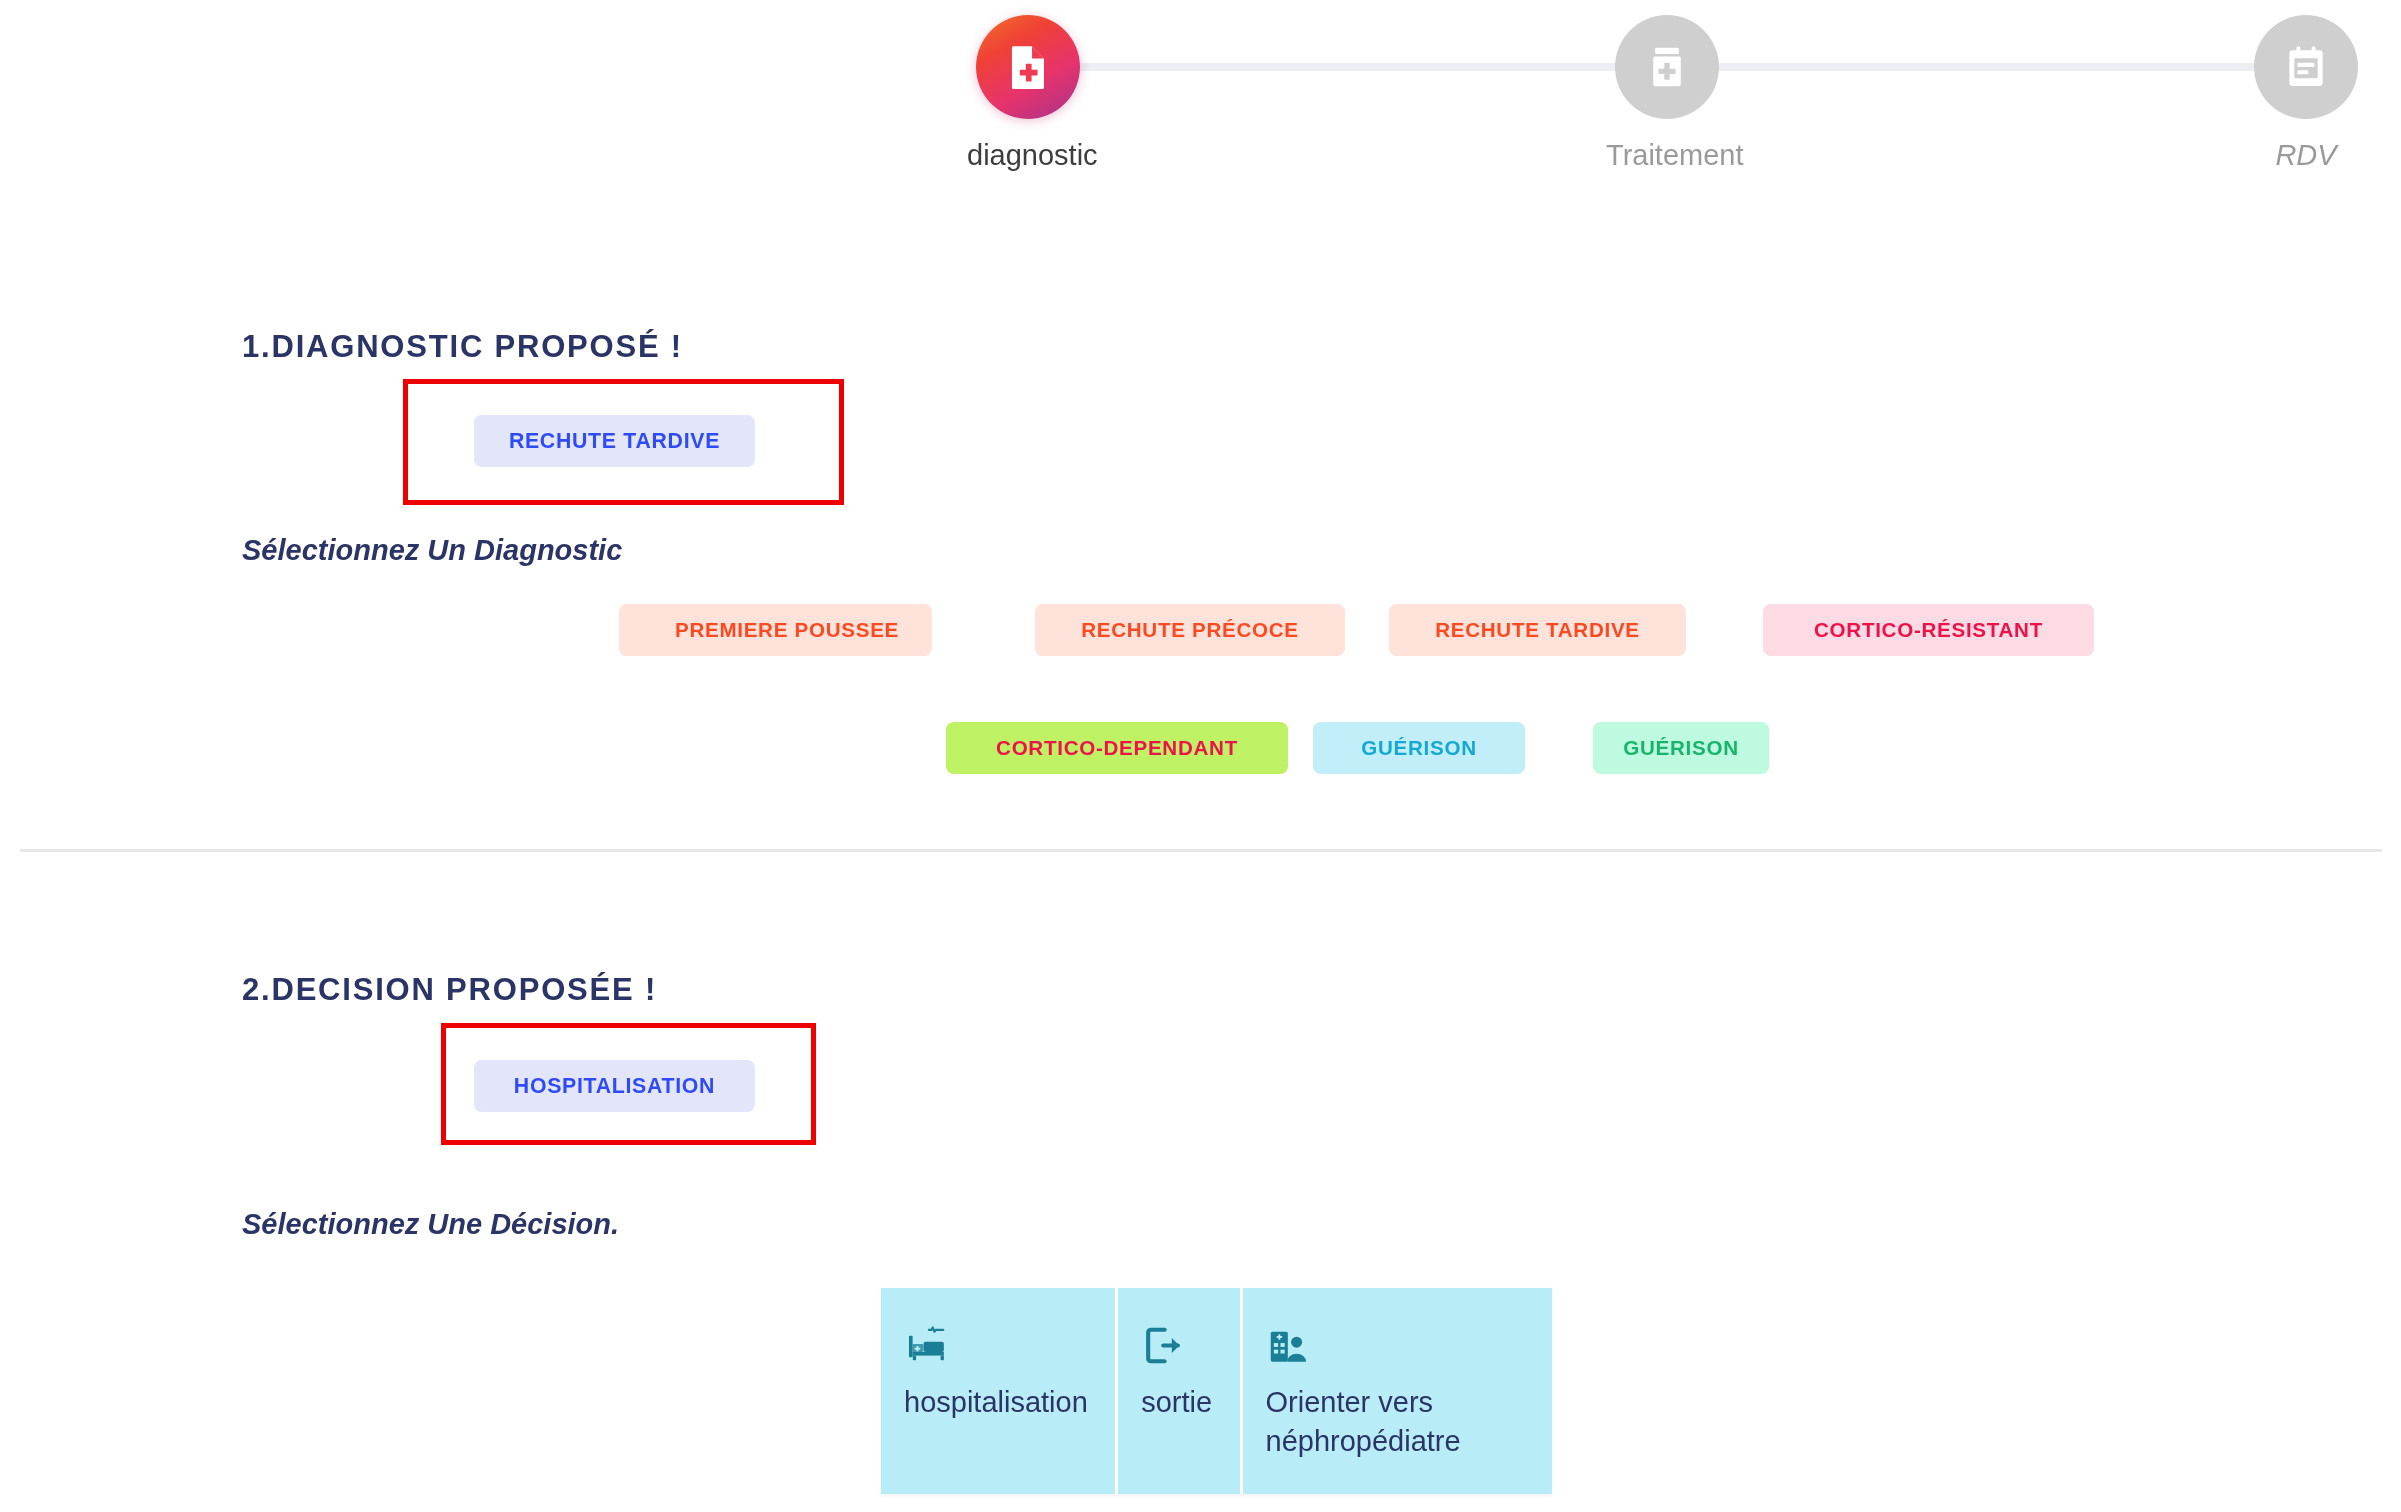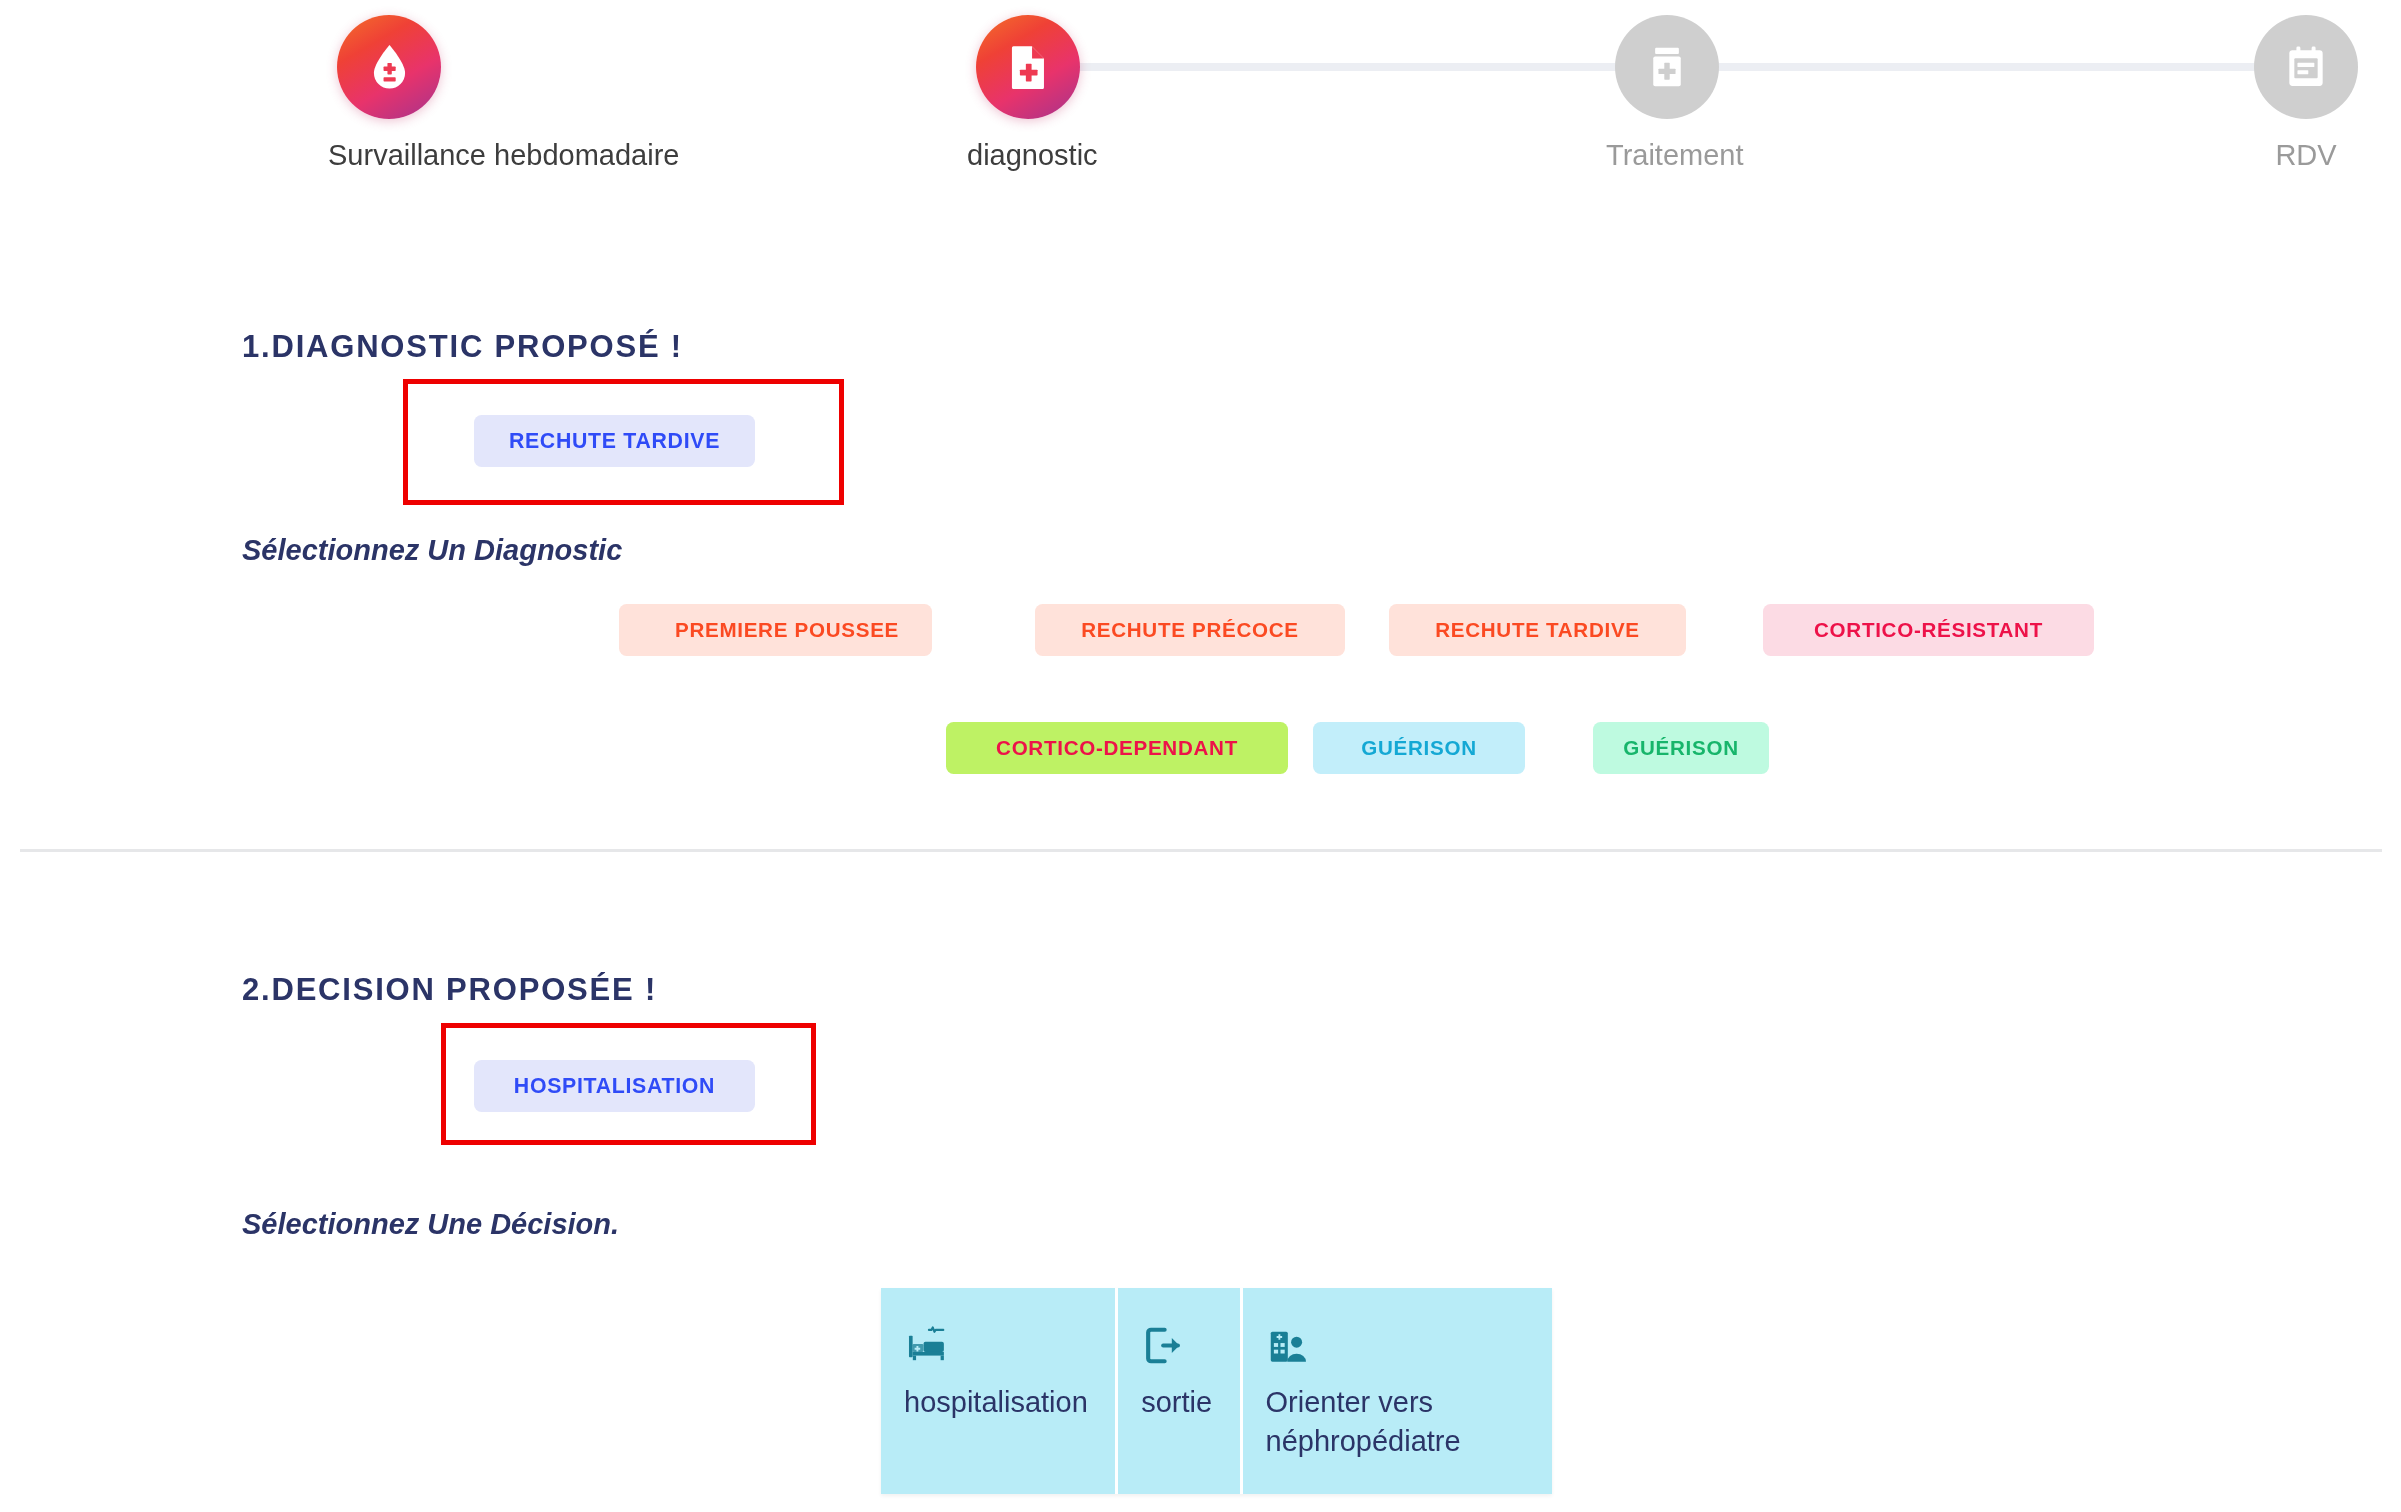--- a/index.html
+++ b/index.html
@@ -192,33 +192,20 @@
 <body>
 
 <div class="page">
 
   <div class="stepper">
 
     <div class="connector done" style="left:431px; width:587px;"></div>
     <div class="connector todo" style="left:1070px; width:587px;"></div>
     <div class="connector todo" style="left:1710px; width:587px;"></div>
 
-    <div class="step" style="left:328px;">
-      <div class="step-circle active">
-        <span>
-          <svg width="55" height="55" viewBox="0 0 24 24">
-            <path d="M12 2.2 C12 2.2 5.2 10 5.2 14.4 A6.8 6.8 0 0 0 18.8 14.4 C18.8 10 12 2.2 12 2.2 Z" fill="#ffffff"></path>
-            <rect x="11.1" y="10.0" width="1.9" height="5.0" rx="0.3" fill="#ee3a52"></rect>
-            <rect x="9.4" y="11.6" width="5.3" height="1.9" rx="0.3" fill="#ee3a52"></rect>
-            <rect x="9.4" y="16.3" width="5.3" height="1.8" rx="0.3" fill="#ee3a52"></rect>
-          </svg>
-        </span>
-      </div>
-      <div class="step-label active">Survaillance hebdomadaire</div>
-    </div>
 
     <div class="step" style="left:967px;">
       <div class="step-circle active">
         <span>
           <svg width="53" height="53" viewBox="0 0 24 24">
             <path d="M5.2 2.4 h8.3 L19 7.9 V21.0 a0.7 0.7 0 0 1 -0.7 0.7 H5.2 a0.7 0.7 0 0 1 -0.7 -0.7 V3.1 a0.7 0.7 0 0 1 0.7 -0.7 Z" fill="#ffffff"></path>
             <path d="M13.6 2.5 L19 7.9 h-5.4 Z" fill="#ee3a52"></path>
             <rect x="10.8" y="10.3" width="2.6" height="8.0" rx="0.3" fill="#ee3a52"></rect>
             <rect x="8.1" y="13.0" width="8.0" height="2.6" rx="0.3" fill="#ee3a52"></rect>
           </svg>
@@ -234,21 +221,21 @@
             <rect x="6.3" y="2.8" width="11.4" height="3.0" rx="0.5" fill="#ffffff"></rect>
             <rect x="5.4" y="6.9" width="13.2" height="14.3" rx="0.9" fill="#ffffff"></rect>
             <rect x="10.7" y="10.0" width="2.6" height="8.1" rx="0.3" fill="#cfcfcf"></rect>
             <rect x="7.9" y="12.8" width="8.2" height="2.6" rx="0.3" fill="#cfcfcf"></rect>
           </svg>
         </span>
       </div>
       <div class="step-label inactive">Traitement</div>
     </div>
 
-    <div class="step" style="left:2245px;">
+    <div class="step" style="left:2245px;font-style:italic;">
       <div class="step-circle inactive">
         <span>
           <svg width="50" height="50" viewBox="0 0 24 24">
             <rect x="7.4" y="2.2" width="1.9" height="3.4" rx="0.7" fill="#ffffff"></rect>
             <rect x="14.7" y="2.2" width="1.9" height="3.4" rx="0.7" fill="#ffffff"></rect>
             <rect x="4.0" y="4.0" width="16.0" height="17.1" rx="1.5" fill="#ffffff"></rect>
             <rect x="6.4" y="7.8" width="11.2" height="9.6" rx="0.5" fill="#cfcfcf"></rect>
             <rect x="7.9" y="10.0" width="8.1" height="2.0" rx="0.3" fill="#ffffff"></rect>
             <rect x="7.9" y="13.5" width="5.2" height="2.0" rx="0.3" fill="#ffffff"></rect>
           </svg>

